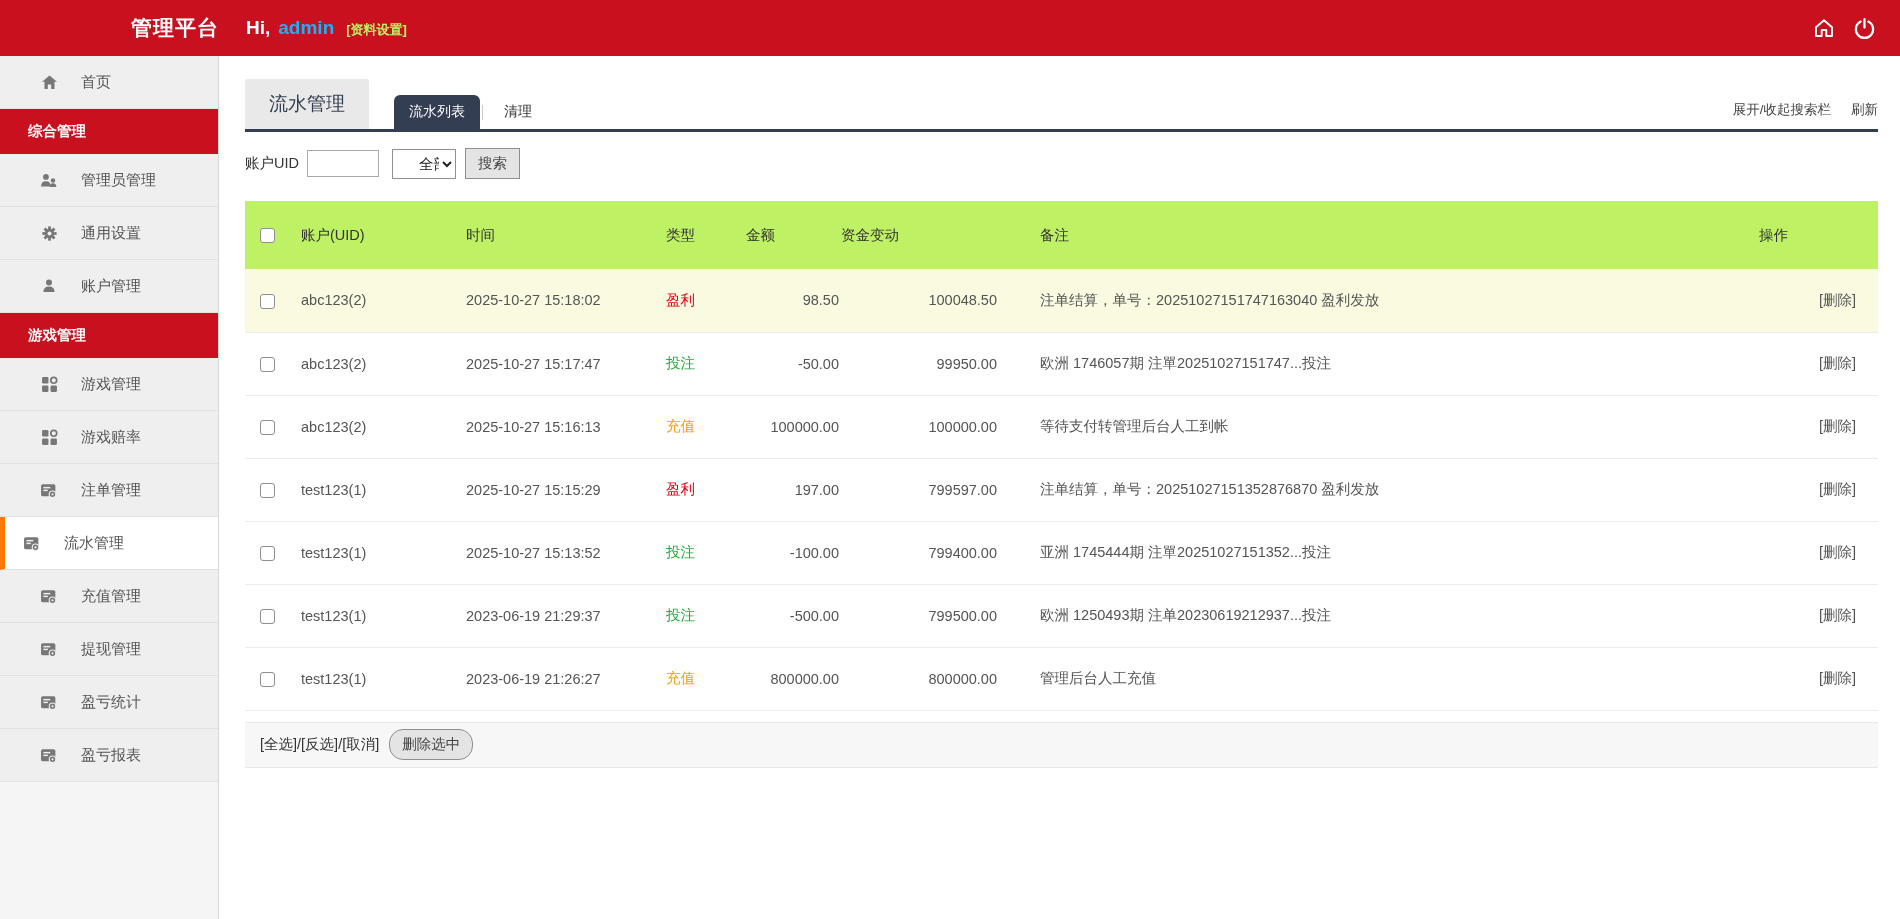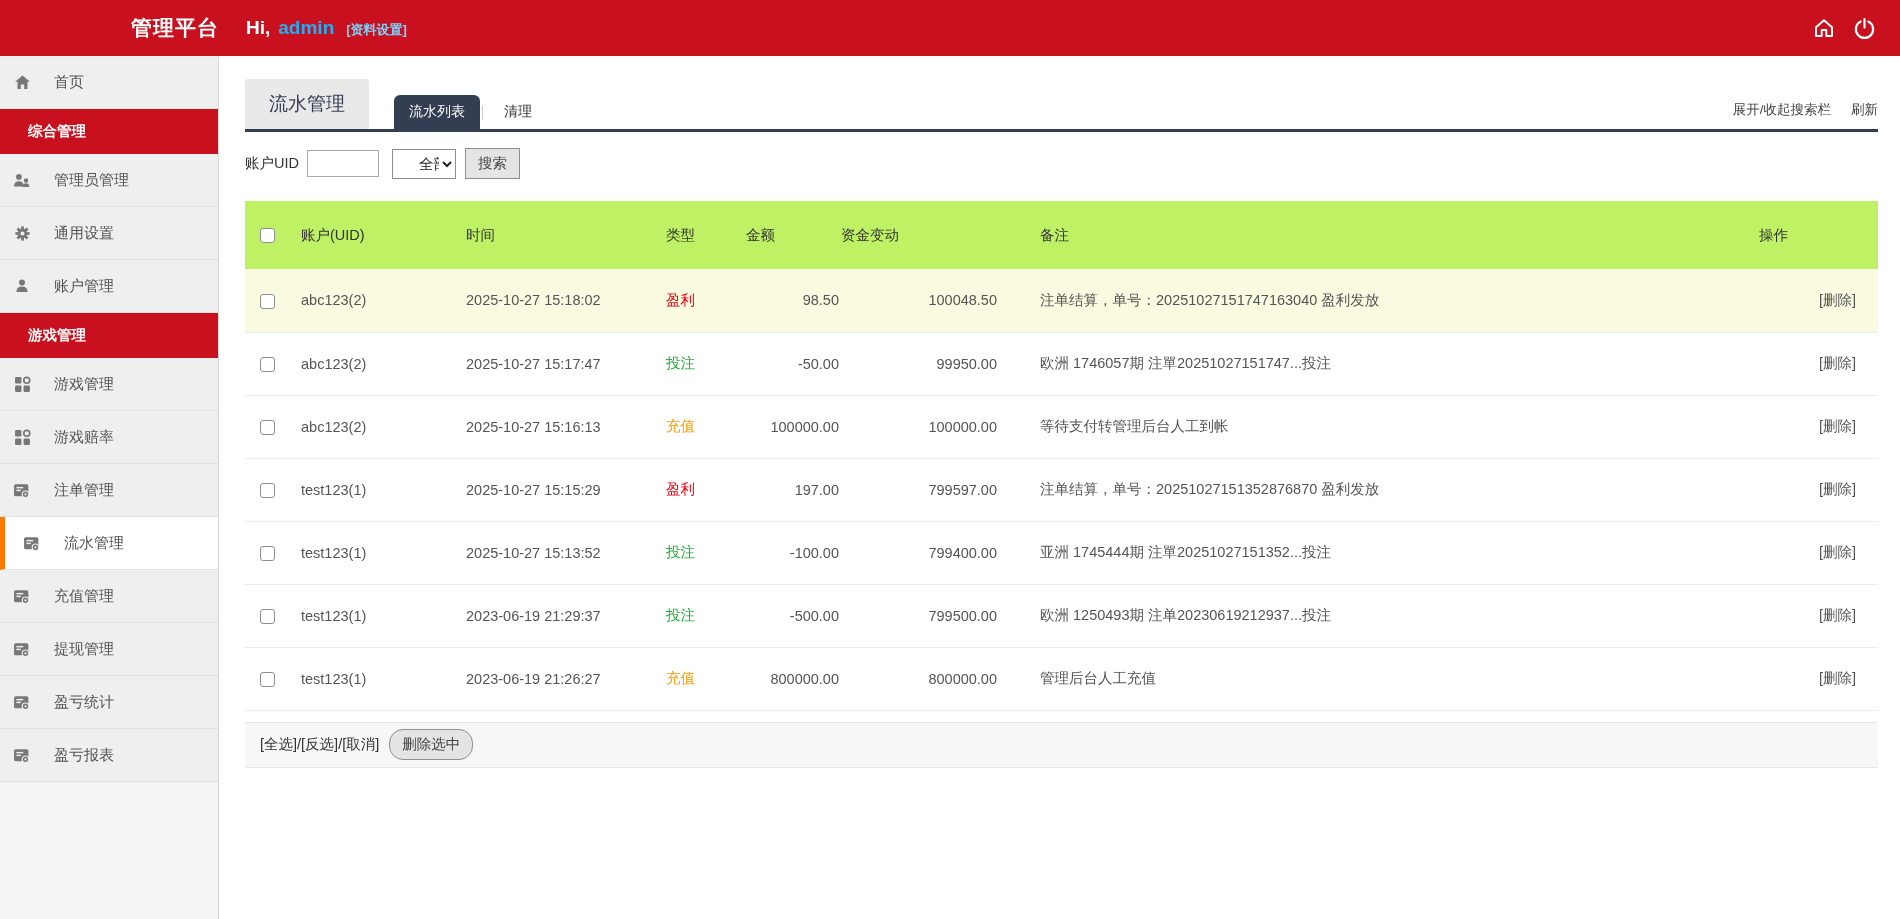--- a/index.html
+++ b/index.html
@@ -7,28 +7,28 @@
   body {
     width:1900px; height:919px; overflow:hidden;
     font-family:"Liberation Sans", sans-serif;
     background:#ffffff; -webkit-font-smoothing:antialiased;
   }
   
   .topbar { height:56px; background:#c8101e; display:flex; align-items:center; color:#fff; }
   .brand { width:219px; text-align:right; font-size:21px; font-weight:bold; letter-spacing:1px;font-family:Liberation Serif, serif; }
   .greeting { margin-left:27px; font-size:19px; font-weight:bold; display:flex; align-items:baseline; }
   .greeting .user { color:#1db0f8; margin-left:8px; }
-  .greeting .profile { font-size:13px; font-weight:bold; margin-left:12px; color:#7dd3fc; cursor:pointer; }
+  .greeting .profile { font-size:13px; font-weight:bold; margin-left:12px; color:#bef264; cursor:pointer; }
   .top-icons { margin-left:auto; margin-right:24px; display:flex; gap:17px; align-items:center; }
   .top-icons svg { display:block; cursor:pointer; }
   
   .layout { display:flex; height:863px; }
   aside { width:219px; background:#f5f5f5; border-right:1px solid #d9d9d9; flex:none; }
   .side-item { height:53px; background:#efefef; border-bottom:1px solid #e2e2e2;
-    display:flex; align-items:center; padding-left:13px; gap:23px;
+    display:flex; align-items:center; padding-left:40px; gap:23px;
     color:#555; font-size:15px; cursor:pointer; }
   .side-item.active { background:#fff; border-left:5px solid #ff7800; padding-left:18px; }
   .side-icon { width:18px; height:18px; display:flex; align-items:center; justify-content:center; }
   .side-icon svg { display:block; }
   .side-section { height:45px; background:#c8101e; color:#fff; font-weight:bold;
     font-size:14.5px; display:flex; align-items:center; padding-left:28px; }
   
   main { flex:1; padding:23px 22px 0 26px; background:#fff; min-width:0; }
   .title-strip { display:flex; align-items:flex-end; border-bottom:3px solid #333e52; }
   .page-title { background:#e9e9e9; color:#333f52; font-size:19px; padding:12px 24px; border-radius:3px 3px 0 0; }

